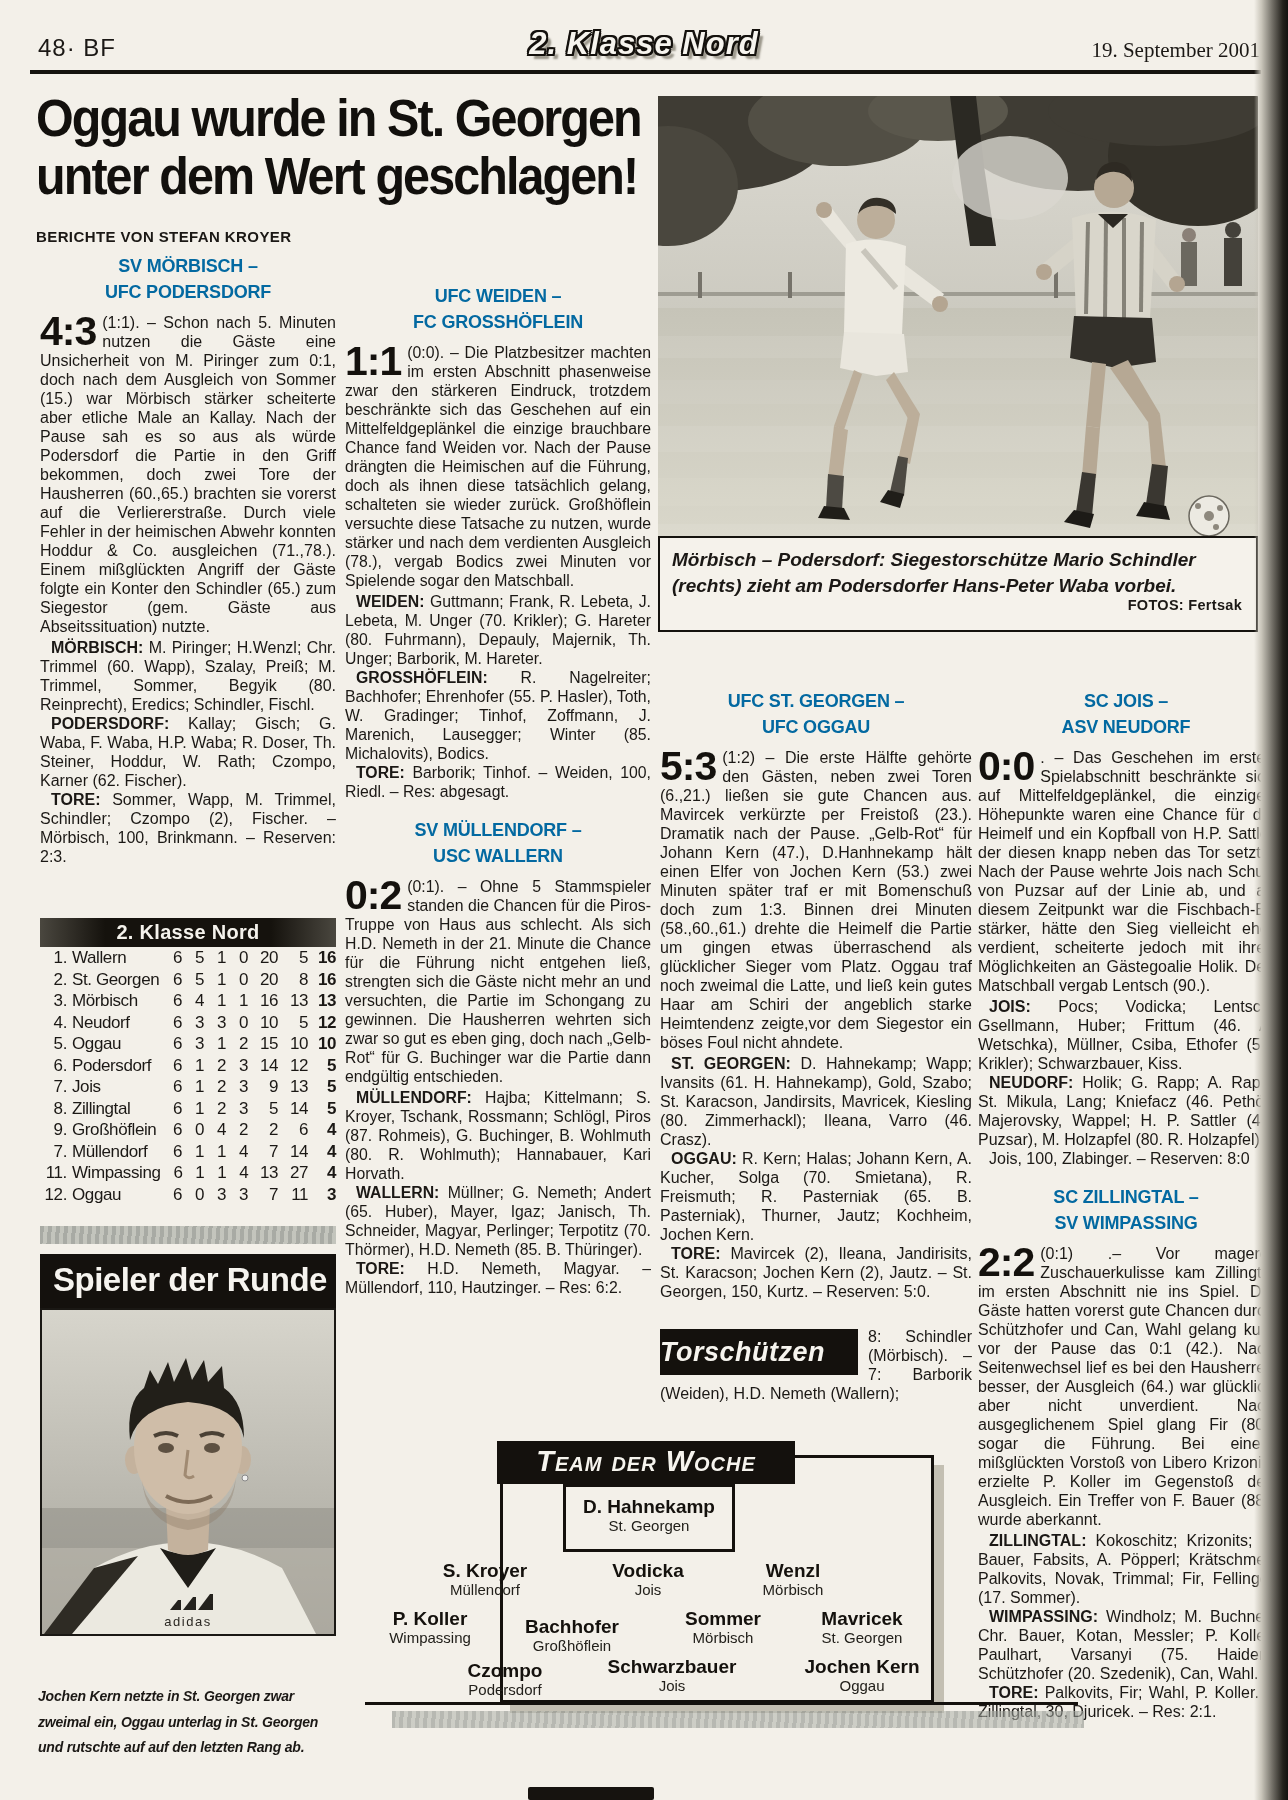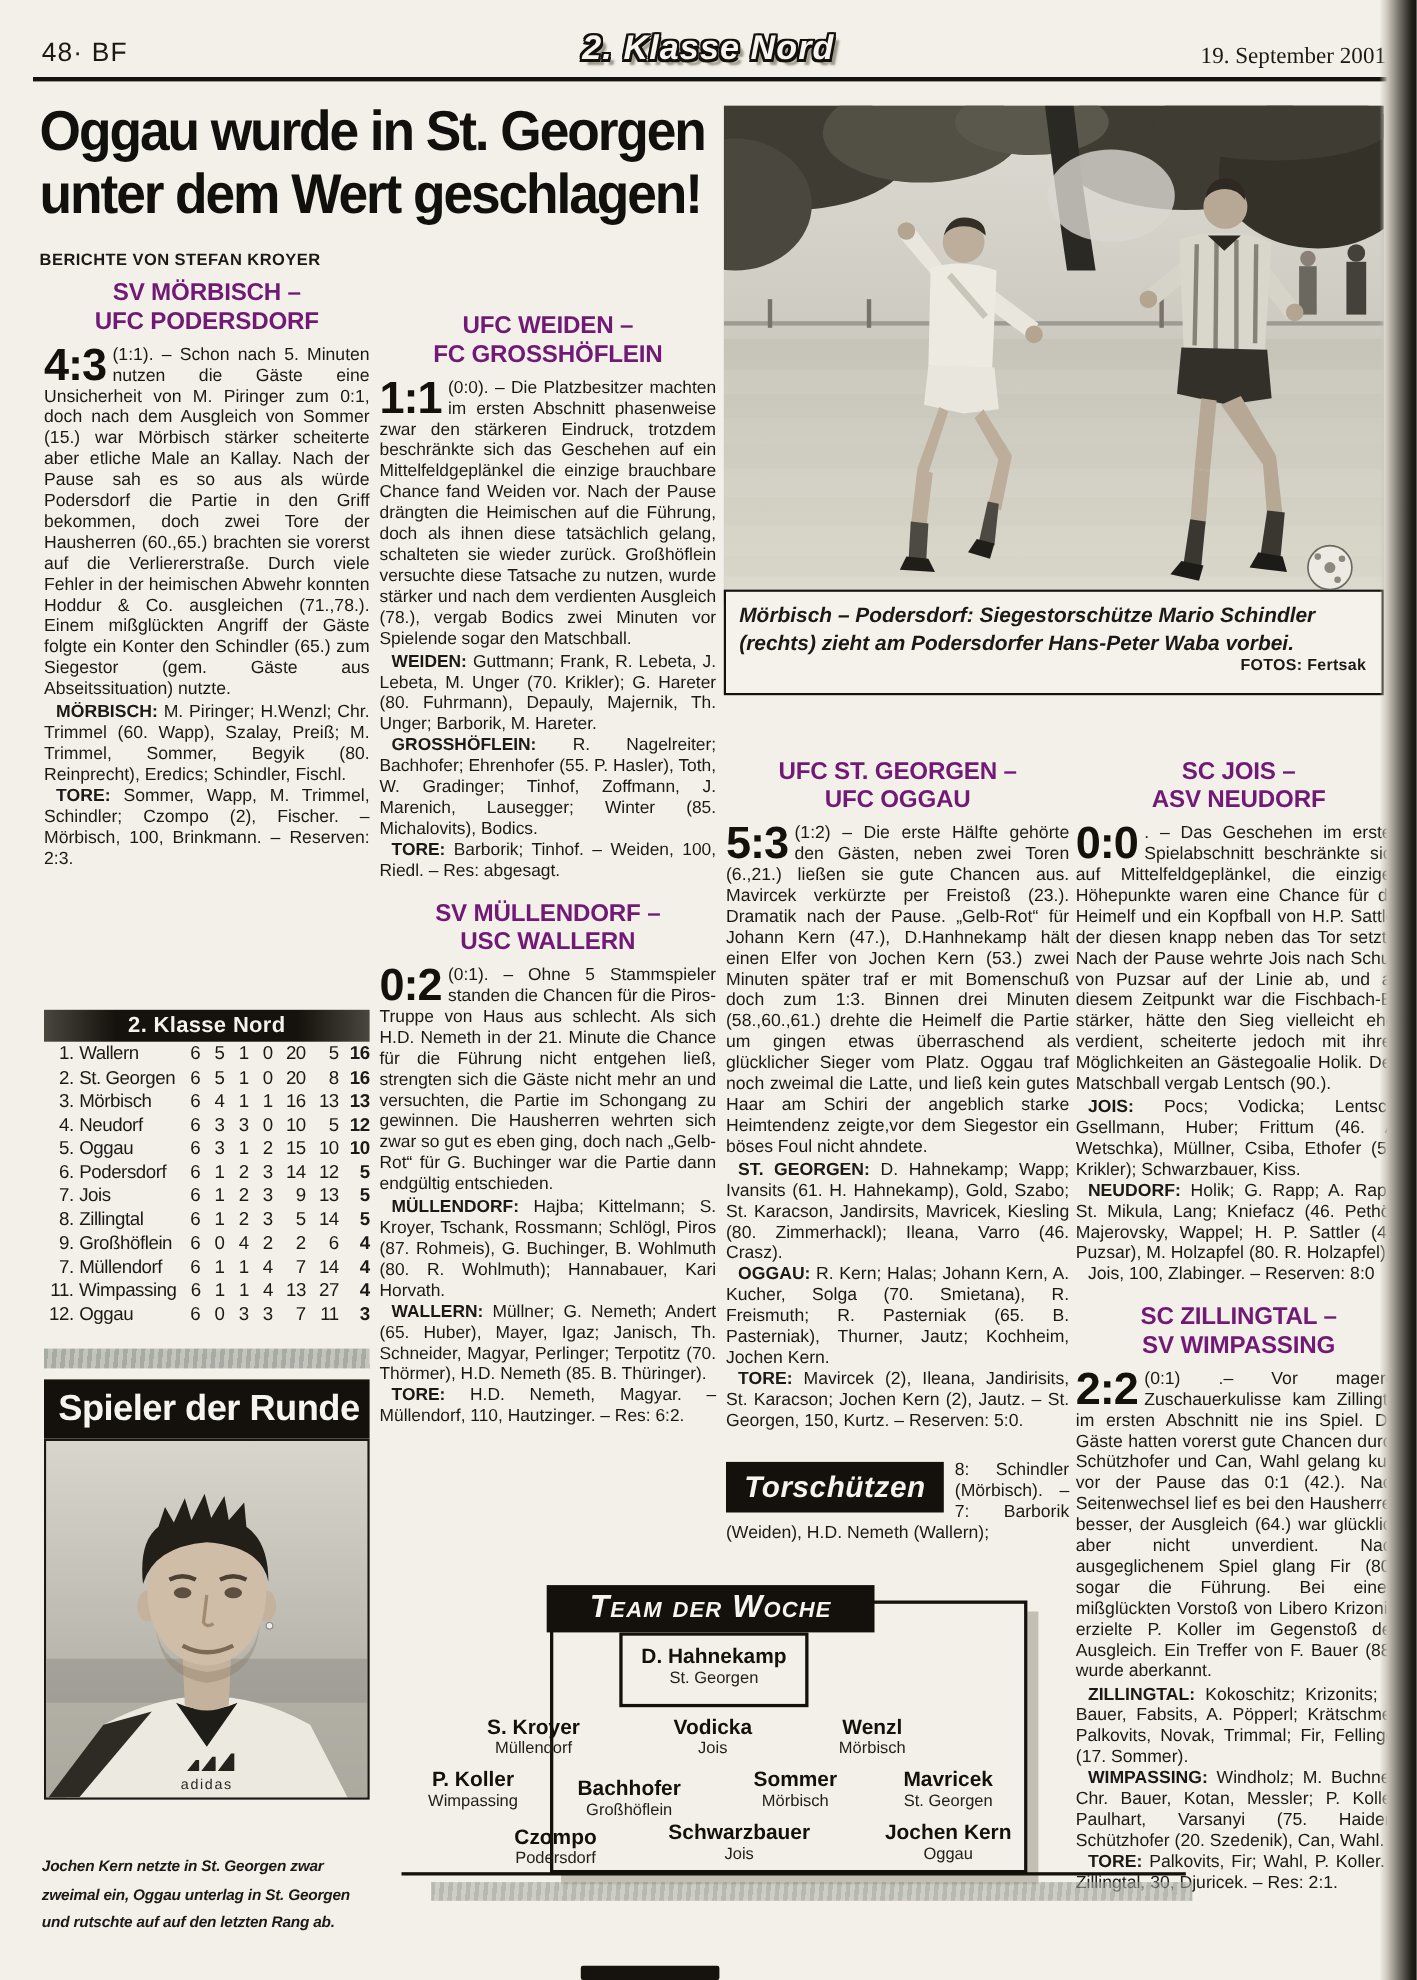--- a/index.html
+++ b/index.html
@@ -45,35 +45,35 @@
     font-style:normal; font-size:14.5px; font-weight:bold; letter-spacing:.3px;
   }
   .photo-caption .cap-text { display:block; width:540px; }
 
   
   .col { font-size:16px; line-height:19px; text-align:justify; }
   .col1 { left:40px;  top:253px; width:296px; }
   .col2 { left:345px; top:283px; width:306px; font-size:15.8px; }
   .col3 { left:660px; top:688px; width:312px; }
   .col4 { left:978px; top:688px; width:296px; }
-  h3.match { font-size:22px; line-height:26px; font-weight:bold; text-align:center; letter-spacing:-.2px; color:#701a75; margin:0 0 8px; }
+  h3.match { font-size:18px; line-height:26px; font-weight:bold; text-align:center; letter-spacing:-.2px; color:#0369a1; margin:0 0 8px; }
   h3.match.later { margin-top:16px; }
   .col p { margin:0; }
   p.lead { margin-bottom:2px; }
   .score { float:left; font-weight:bold; font-size:41px; line-height:36px; padding-right:6px; letter-spacing:-1px; color:#14110d; }
   p.lu { text-indent:11px; }
   p.lu b { font-weight:bold; }
 
   
   .tor-wrap { margin-top:26px; }
   .tor-box {
     float:left; width:198px; height:46px; margin:2px 10px 4px 0;
     background:#14110d; color:#f6f4ee;
     font-style:italic; font-weight:bold; font-size:27px; line-height:46px;
-    text-align:center; letter-spacing:.5px;
+    text-align:left; letter-spacing:.5px;
   }
 
   
   .table { left:40px; top:918px; width:296px; }
   .table-header {
     height:29px; background:linear-gradient(90deg,#4a473f,#15120d 22%,#15120d 78%,#4a473f);
     color:#f4f2ec; font-size:20px; font-weight:bold; text-align:center; line-height:29px; letter-spacing:.3px;
   }
   .trow { display:flex; height:21.5px; font-size:17px; line-height:21.5px; letter-spacing:-.4px; }
   .trow:first-of-type { margin-top:5px; }
@@ -253,20 +253,21 @@
 </div>
 
 <div class="abs col col1">
   <div class="article">
     <h3 class="match">
       <span>SV MÖRBISCH –</span><br>
       <span>UFC PODERSDORF</span>
     </h3>
     <p class="lead"><span class="score">4:3</span><span>(1:1). – Schon nach 5. Minuten nutzen die Gäste eine Unsicherheit von M. Piringer zum 0:1, doch nach dem Ausgleich von Sommer (15.) war Mörbisch stärker scheiterte aber etliche Male an Kallay. Nach der Pause sah es so aus als würde Podersdorf die Partie in den Griff bekommen, doch zwei Tore der Hausherren (60.,65.) brachten sie vorerst auf die Verliererstraße. Durch viele Fehler in der heimischen Abwehr konnten Hoddur &amp; Co. ausgleichen (71.,78.). Einem mißglückten Angriff der Gäste folgte ein Konter den Schindler (65.) zum Siegestor (gem. Gäste aus Abseitssituation) nutzte.</span></p>
     <p class="lu"><b>MÖRBISCH:</b><span> M. Piringer; H.Wenzl; Chr. Trimmel (60. Wapp), Szalay, Preiß; M. Trimmel, Sommer, Begyik (80. Reinprecht), Eredics; Schindler, Fischl.</span></p>
+    <p class="lu"><b>PODERSDORF:</b><span> Kallay; Gisch; G. Waba, F. Waba, H.P. Waba; R. Doser, Th. Steiner, Hoddur, W. Rath; Czompo, Karner (62. Fischer).</span></p>
     <p class="lu"><b>TORE:</b><span> Sommer, Wapp, M. Trimmel, Schindler; Czompo (2), Fischer. – Mörbisch, 100, Brinkmann. – Reserven: 2:3.</span></p>
   </div>
 </div>
 
 <div class="abs table">
   <div class="table-header">2. Klasse Nord</div>
   <div class="trow">
       <span class="rk">1.</span>
       <span class="tm">Wallern</span>
       <span class="n">6</span>

